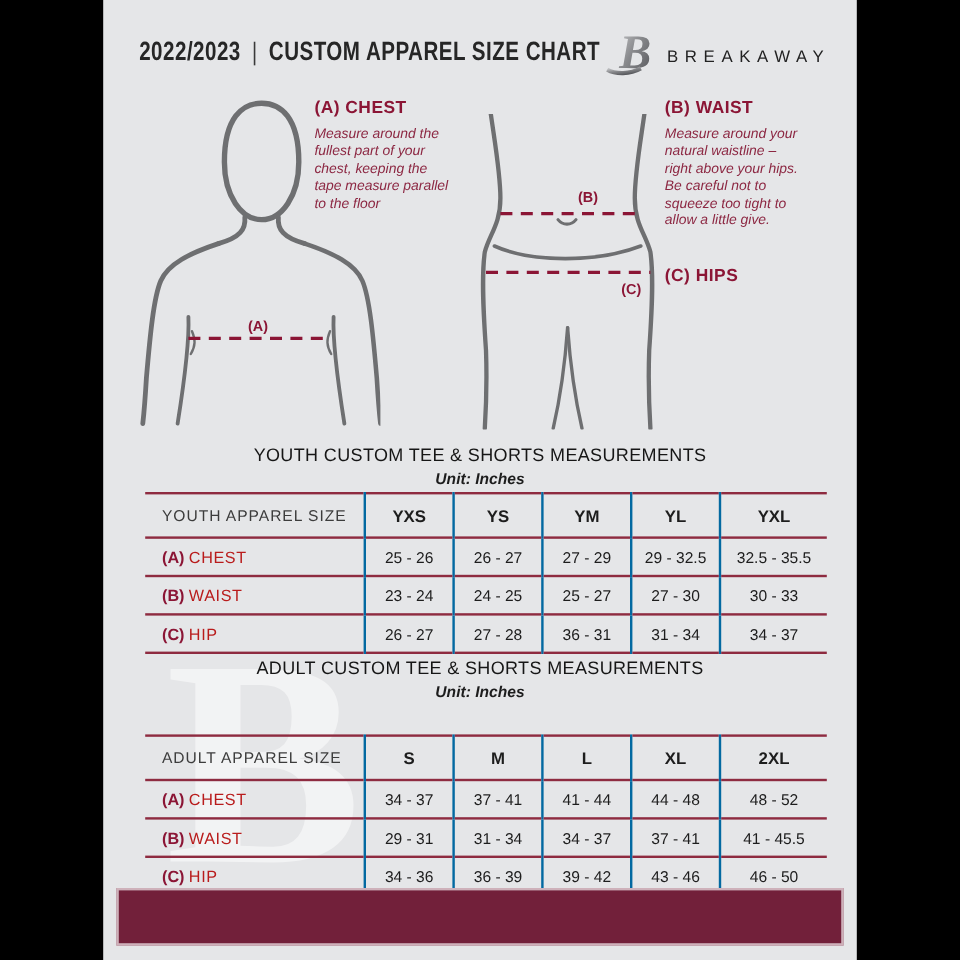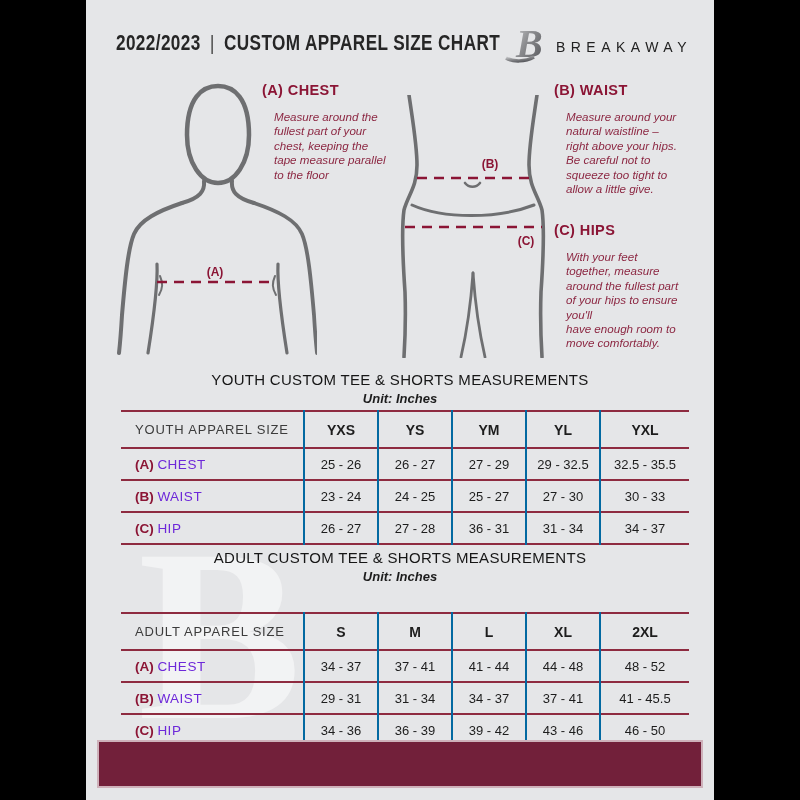--- a/index.html
+++ b/index.html
@@ -14,21 +14,21 @@
   .hdr{position:absolute;left:0;top:22px;width:100%;height:44px;z-index:2;}
   .hdr-title{position:absolute;left:30px;top:8px;font-weight:700;font-size:22px;color:#262626;
     transform:scaleX(.78);transform-origin:left center;white-space:nowrap;letter-spacing:.5px;}
   .hdr-div{font-weight:300;color:#3a3a3a;padding:0 12px;font-size:21px;}
   .logo{position:absolute;right:22px;top:0;display:flex;align-items:center;gap:9px;}
   .brand{font-weight:400;font-size:14px;letter-spacing:5.5px;color:#222;padding-top:6px;}
 
   
   .instr{position:absolute;z-index:2;}
   .instr h3{margin:0 0 7px 0;font-size:14.5px;font-weight:700;color:#8B1535;letter-spacing:.4px;}
-  .instr p{margin:12px;font-size:11.6px;font-style:italic;color:#8C2742;line-height:1.24;white-space:pre-line;}
+  .instr p{margin:0;font-size:11.6px;font-style:italic;color:#8C2742;line-height:1.24;white-space:pre-line;}
   #instr-a{left:176px;top:82px;width:150px;}
   #instr-b{left:468px;top:82px;width:155px;}
   #instr-c{left:468px;top:222px;width:155px;}
 
   .fig{position:absolute;z-index:1;}
   #fig-chest{left:26px;top:80px;}
   #fig-waist{left:312px;top:95px;}
 
   
   .sec-title{position:absolute;left:0;width:100%;text-align:center;font-size:15px;font-weight:400;
@@ -42,21 +42,21 @@
   table.size col.c1,table.size col.c2,table.size col.c3,table.size col.c4{width:74px;}
   table.size col.c5{width:89px;}
   table.size tr{border-bottom:2px solid #8E2B40;}
   table.size tr.head{border-top:2px solid #8E2B40;}
   table.size th,table.size td{border-left:2px solid #0369a1;padding:0;text-align:center;vertical-align:middle;}
   table.size th:first-child,table.size td:first-child{border-left:none;text-align:left;padding-left:14px;}
   table.size tr.head th{height:35px;font-size:14px;font-weight:700;color:#1d1d1d;}
   table.size tr.head th:first-child{font-weight:400;font-size:13px;color:#3c3c3c;letter-spacing:.8px;}
   table.size td{height:30px;font-size:13px;color:#1d1d1d;}
   td .pfx{font-weight:700;color:#8B1535;font-size:13.5px;}
-  td .lbl{color:#6d28d9;font-size:13.5px;letter-spacing:.5px;}
+  td .lbl{color:#b91c1c;font-size:13.5px;letter-spacing:.5px;}
   #youth-table{top:410px;}
   #adult-table{top:612px;}
 
   
   .footer-bar{position:absolute;left:11px;top:740px;width:606px;height:48px;background:#72203A;
     border:2px solid rgba(255,255,255,.65);box-sizing:border-box;z-index:3;}
 </style>
 </head>
 <body>
 
@@ -128,27 +128,20 @@
     <h3>(B) WAIST</h3>
     <p>Measure around your
 natural waistline –
 right above your hips.
 Be careful not to
 squeeze too tight to
 allow a little give.</p>
   </div>
   <div class="instr" id="instr-c">
     <h3>(C) HIPS</h3>
-    <p>With your feet
-together, measure
-around the fullest part
-of your hips to ensure
-you'll
-have enough room to
-move comfortably.</p>
   </div>
 
   <div class="sec-title" style="top:371px">YOUTH CUSTOM TEE &amp; SHORTS MEASUREMENTS</div>
   <div class="sec-unit" style="top:391px">Unit: Inches</div>
 
   <table class="size" id="youth-table">
     <colgroup>
         <col class="c0">
         <col class="c1">
         <col class="c2">

